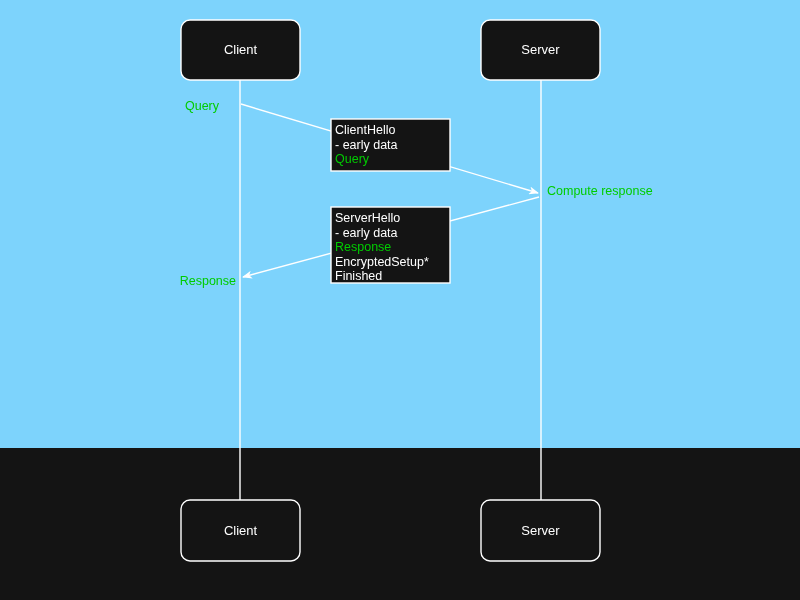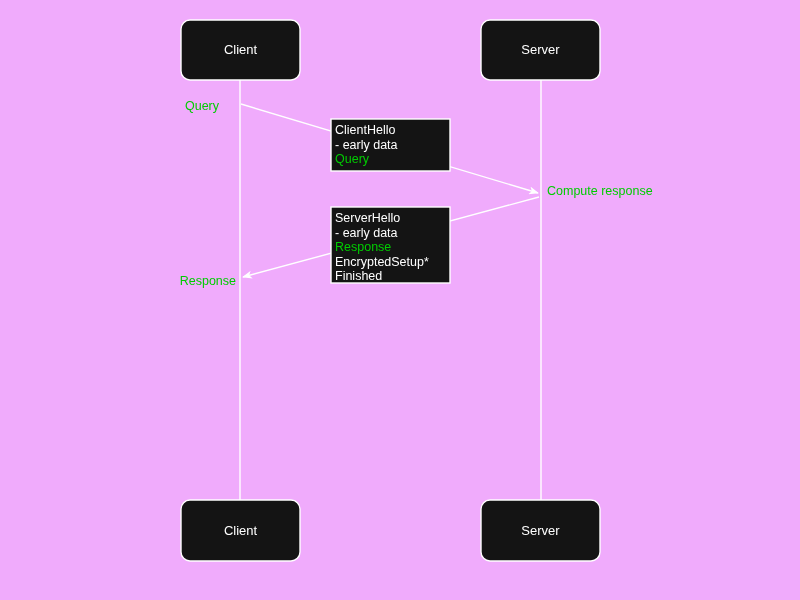--- a/index.html
+++ b/index.html
@@ -10,22 +10,22 @@
   }
   body {
     width: 800px;
     height: 600px;
     overflow: hidden;
     font-family: "Liberation Sans", sans-serif;
   }
   #canvas {
     position: relative;
     width: 800px;
-    height: 600px;
-    background: #f0abfc;
+    height: 448px;
+    background: #7dd3fc;
   }
   svg#diagram {
     position: absolute;
     top: 0;
     left: 0;
     width: 800px;
     height: 600px;
   }
   .actor-label {
     font-family: "Liberation Sans", sans-serif;

